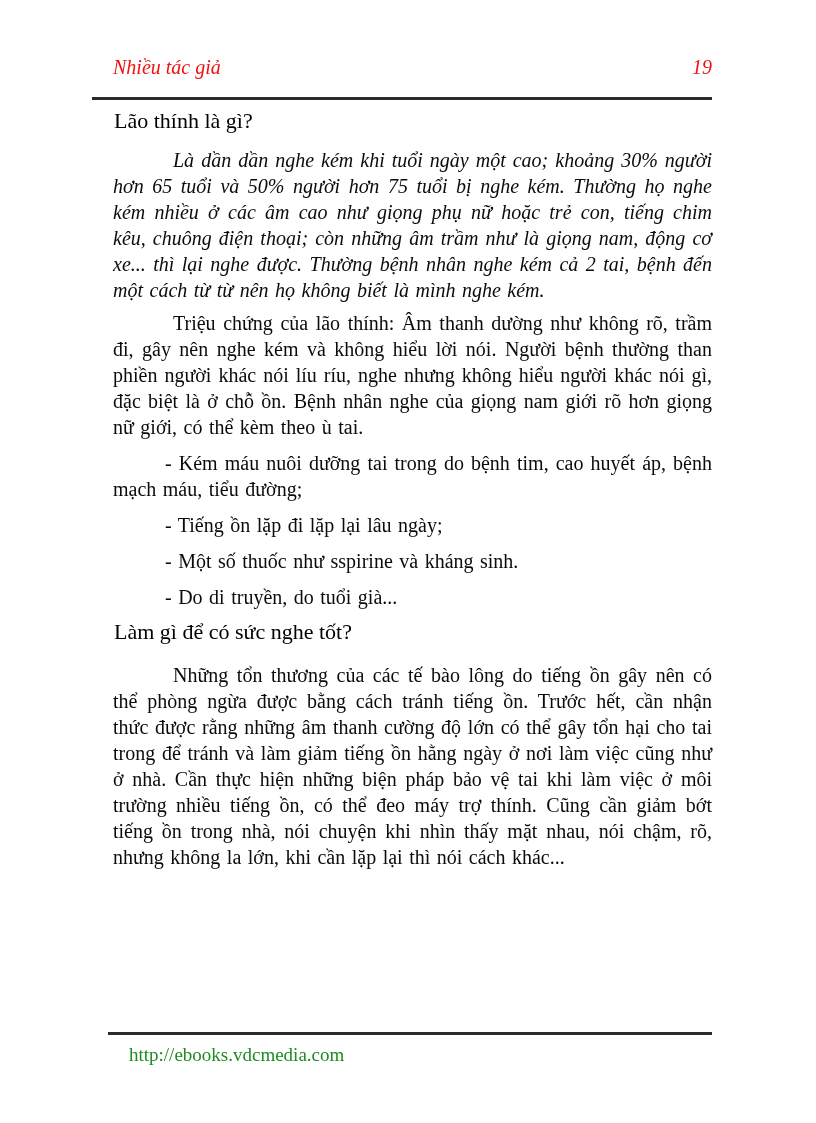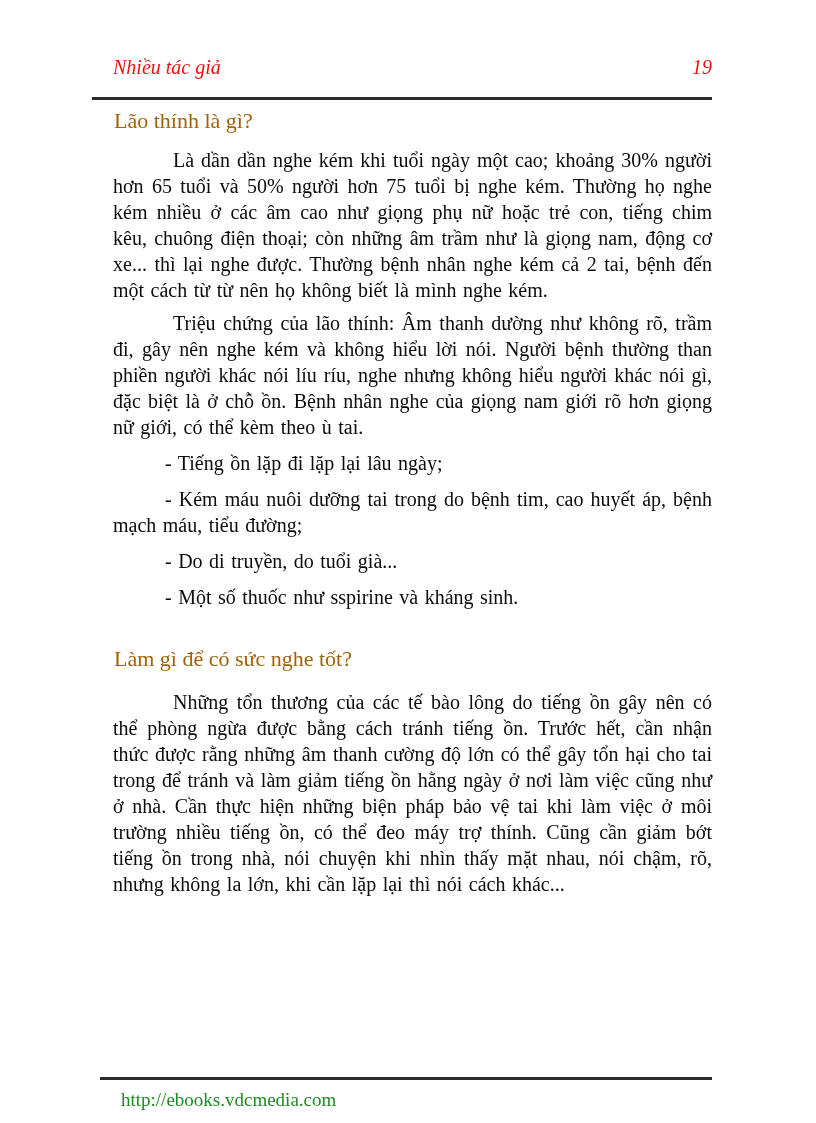--- a/index.html
+++ b/index.html
@@ -27,47 +27,46 @@
     line-height: 24px;
     color: #ef1111;
   }
   .rule {
     height: 3px;
     background: #2b2b2b;
     margin: 0 104px 0 92px;
   }
   .rule.header-rule { margin-top: 18px; }
   h2.section-heading {
-    color: #a16207;
+    color: #000000;
     font-weight: normal;
     font-size: 22px;
     line-height: 26px;
     margin: 8px 104px 0 114px;
   }
-  h2.section-heading.second { margin-top: 36px; }
+  h2.section-heading.second { margin-top: 9px; }
   p.body-para {
     font-size: 20px;
     line-height: 26px;
     text-align: justify;
     margin: 7px 104px 0 113px;
     text-indent: 60px;
     word-spacing: 1.5px;
   }
-  p.body-para.first-after-heading { margin-top: 13px; }
+  p.body-para.first-after-heading { margin-top: 13px; font-style: italic; }
   p.body-para.after-second-heading { margin-top: 17px; }
   p.body-para.list-item {
     text-indent: 52px;
     margin-top: 10px;
   }
   .footer {
     position: absolute;
-    left: 8px;
+    left: 16px;
     right: 0;
     top: 1032px;
-    margin-top: 45px;
   }
   .footer-url {
     display: block;
     margin: 8px 104px 0 113px;
     color: #208b20;
     font-size: 19px;
     line-height: 24px;
     text-decoration: none;
   }
 </style>
@@ -86,27 +85,27 @@
 
   <main>
 
     <h2 class="section-heading">Lão thính là gì?</h2>
 
     <p class="body-para first-after-heading">Là dần dần nghe kém khi tuổi ngày một cao; khoảng 30% người hơn 65 tuổi và 50% người hơn 75 tuổi bị nghe kém. Thường họ nghe kém nhiều ở các âm cao như giọng phụ nữ hoặc trẻ con, tiếng chim kêu, chuông điện thoại; còn những âm trầm như là giọng nam, động cơ xe... thì lại nghe được. Thường bệnh nhân nghe kém cả 2 tai, bệnh đến một cách từ từ nên họ không biết là mình nghe kém.</p>
 
     <p class="body-para">Triệu chứng của lão thính: Âm thanh dường như không rõ, trầm đi, gây nên nghe kém và không hiểu lời nói. Người bệnh thường than phiền người khác nói líu ríu, nghe nhưng không hiểu người khác nói gì, đặc biệt là ở chỗ ồn. Bệnh nhân nghe của giọng nam giới rõ hơn giọng nữ giới, có thể kèm theo ù tai.</p>
 
 
+    <p class="body-para list-item">- Kém máu nuôi dưỡng tai trong do bệnh tim, cao huyết áp, bệnh mạch máu, tiểu đường;</p>
+
     <p class="body-para list-item">- Tiếng ồn lặp đi lặp lại lâu ngày;</p>
 
-    <p class="body-para list-item">- Kém máu nuôi dưỡng tai trong do bệnh tim, cao huyết áp, bệnh mạch máu, tiểu đường;</p>
+    <p class="body-para list-item">- Một số thuốc như sspirine và kháng sinh.</p>
 
     <p class="body-para list-item">- Do di truyền, do tuổi già...</p>
-
-    <p class="body-para list-item">- Một số thuốc như sspirine và kháng sinh.</p>
 
     <h2 class="section-heading second">Làm gì để có sức nghe tốt?</h2>
 
     <p class="body-para after-second-heading">Những tổn thương của các tế bào lông do tiếng ồn gây nên có thể phòng ngừa được bằng cách tránh tiếng ồn. Trước hết, cần nhận thức được rằng những âm thanh cường độ lớn có thể gây tổn hại cho tai trong để tránh và làm giảm tiếng ồn hằng ngày ở nơi làm việc cũng như ở nhà. Cần thực hiện những biện pháp bảo vệ tai khi làm việc ở môi trường nhiều tiếng ồn, có thể đeo máy trợ thính. Cũng cần giảm bớt tiếng ồn trong nhà, nói chuyện khi nhìn thấy mặt nhau, nói chậm, rõ, nhưng không la lớn, khi cần lặp lại thì nói cách khác...</p>
 
   </main>
 
   <footer class="footer">
     <div class="rule"></div>
     <a href="#" class="footer-url">http://ebooks.vdcmedia.com</a>

